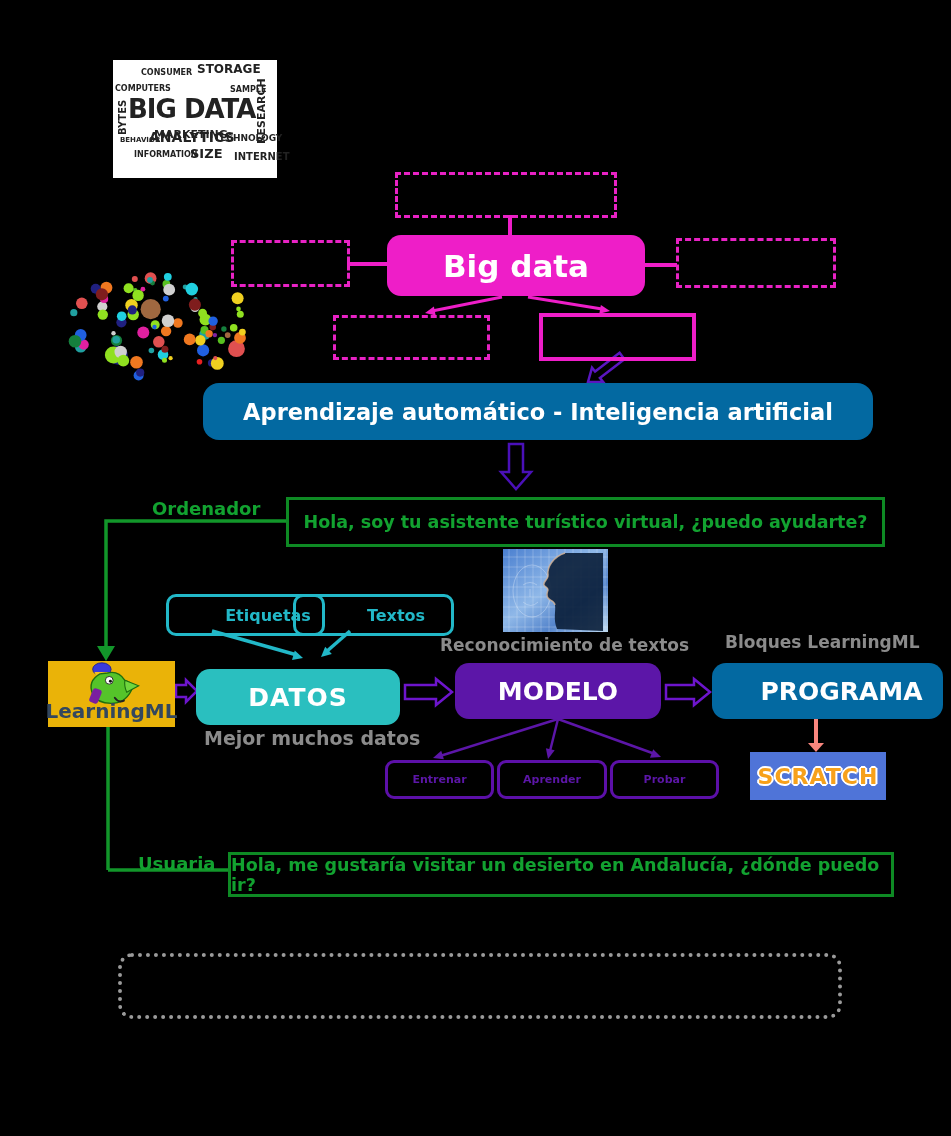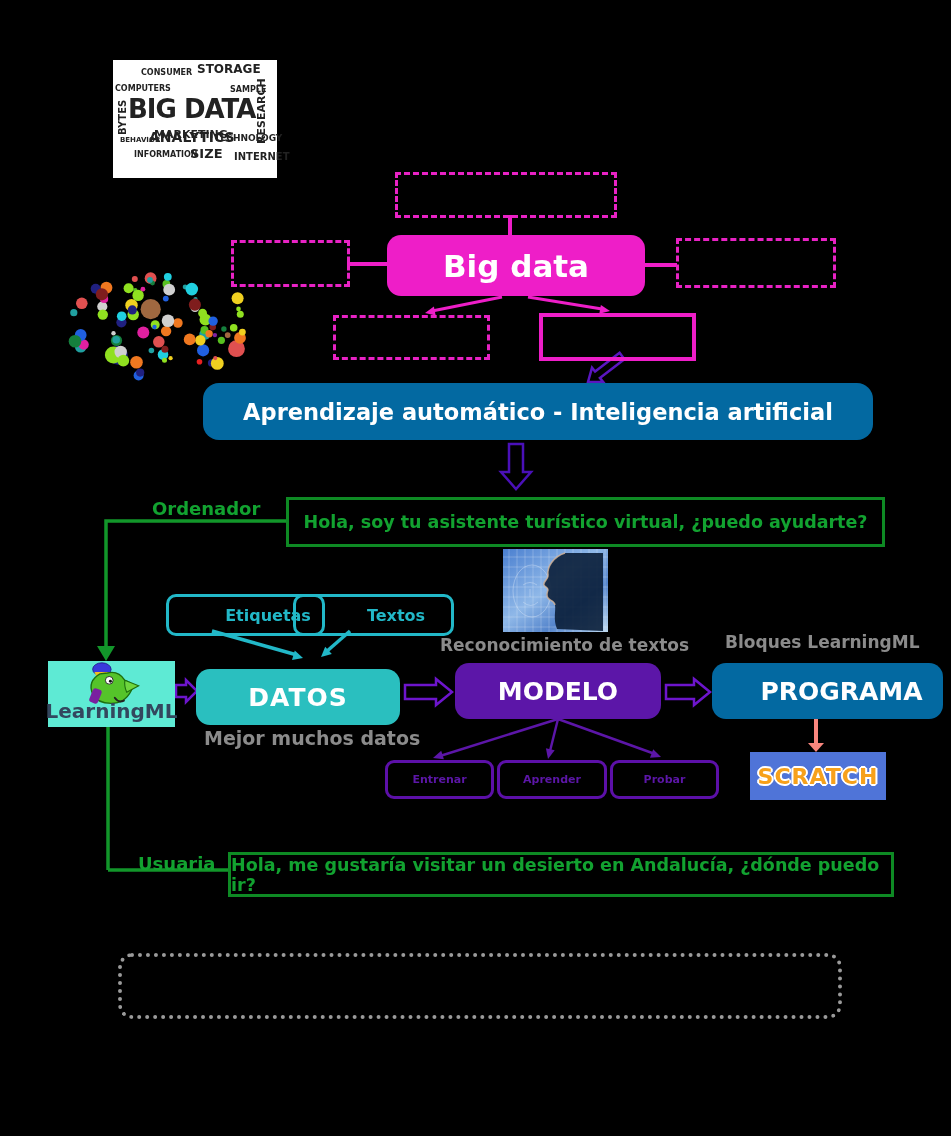--- a/index.html
+++ b/index.html
@@ -58,21 +58,21 @@
              color:#5c16a8;font-weight:bold;font-size:11px;background:transparent;}
   #entrenar{left:385px;top:760px;width:103px;height:33px;}
   #aprender{left:497px;top:760px;width:104px;height:33px;}
   #probar{left:610px;top:760px;width:103px;height:33px;}
   
   .caption{color:#8b8b8b;font-weight:bold;}
   #cap-reco{left:440px;top:635px;font-size:17px;}
   #cap-bloques{left:725px;top:632px;font-size:17px;}
   #cap-mejor{left:204px;top:727px;font-size:19px;text-align:right;}
   
-  #lml-logo{left:48px;top:661px;width:127px;height:66px;background:#5eead4;display:flex;flex-direction:column;align-items:center;}
+  #lml-logo{left:48px;top:661px;width:127px;height:66px;background:#eab308;display:flex;flex-direction:column;align-items:center;}
   #lml-text{color:#33475e;font-weight:bold;font-size:20px;line-height:1;margin-top:-6px;}
   #face-img{left:503px;top:549px;width:105px;height:83px;}
   #scratch{left:750px;top:752px;width:136px;height:48px;background:#4f74d8;display:flex;align-items:center;justify-content:center;}
   #scratch-text{color:#f7a11b;font-weight:bold;font-size:22px;letter-spacing:1px;
     text-shadow:-2px 0 0 #fff,2px 0 0 #fff,0 -2px 0 #fff,0 2px 0 #fff,-1px -1px 0 #fff,1px 1px 0 #fff,-1px 1px 0 #fff,1px -1px 0 #fff;}
   
   #answer-box{left:118px;top:953px;width:716px;height:58px;border:4px dotted #9a9a9a;border-radius:14px;}
   
   #overlay{left:0;top:0;width:951px;height:1136px;pointer-events:none;}
   #dots-svg{left:55px;top:262px;width:210px;height:130px;}

